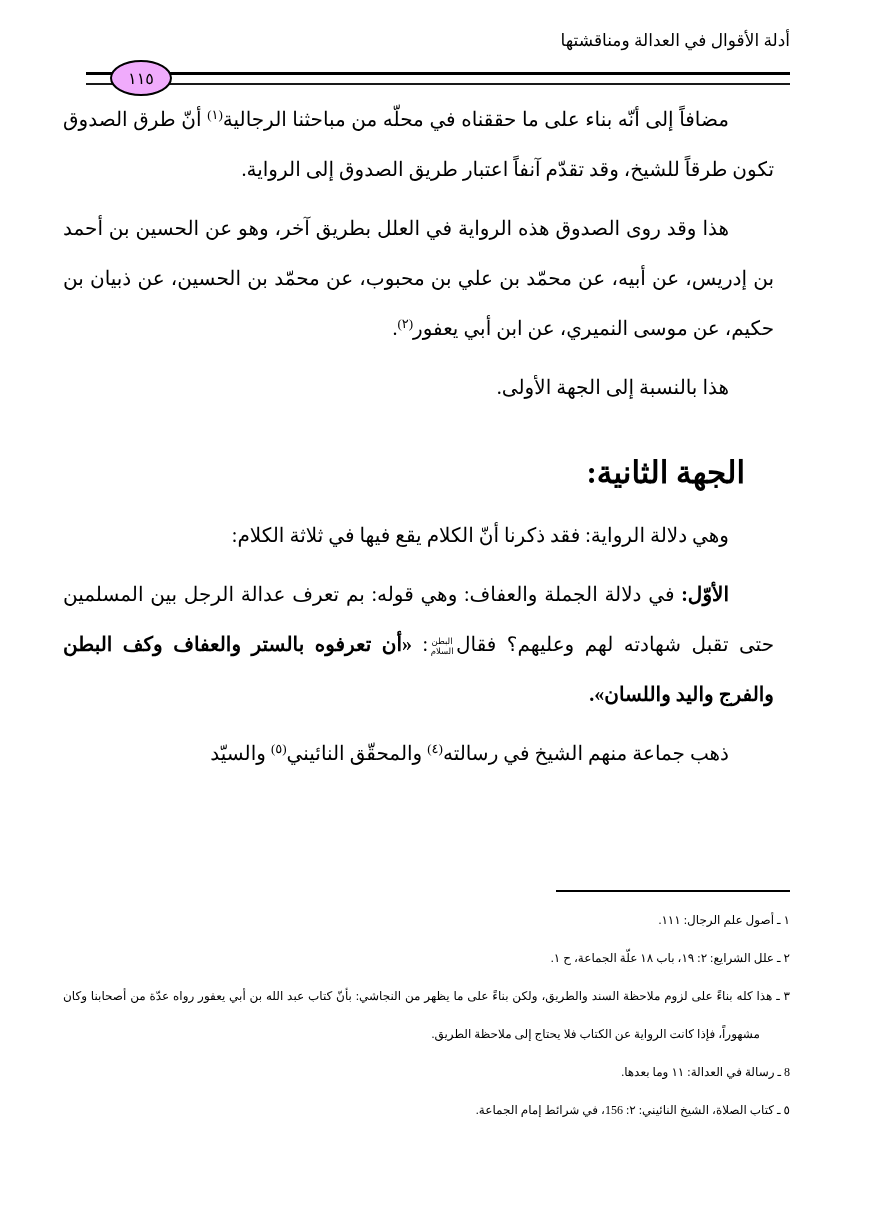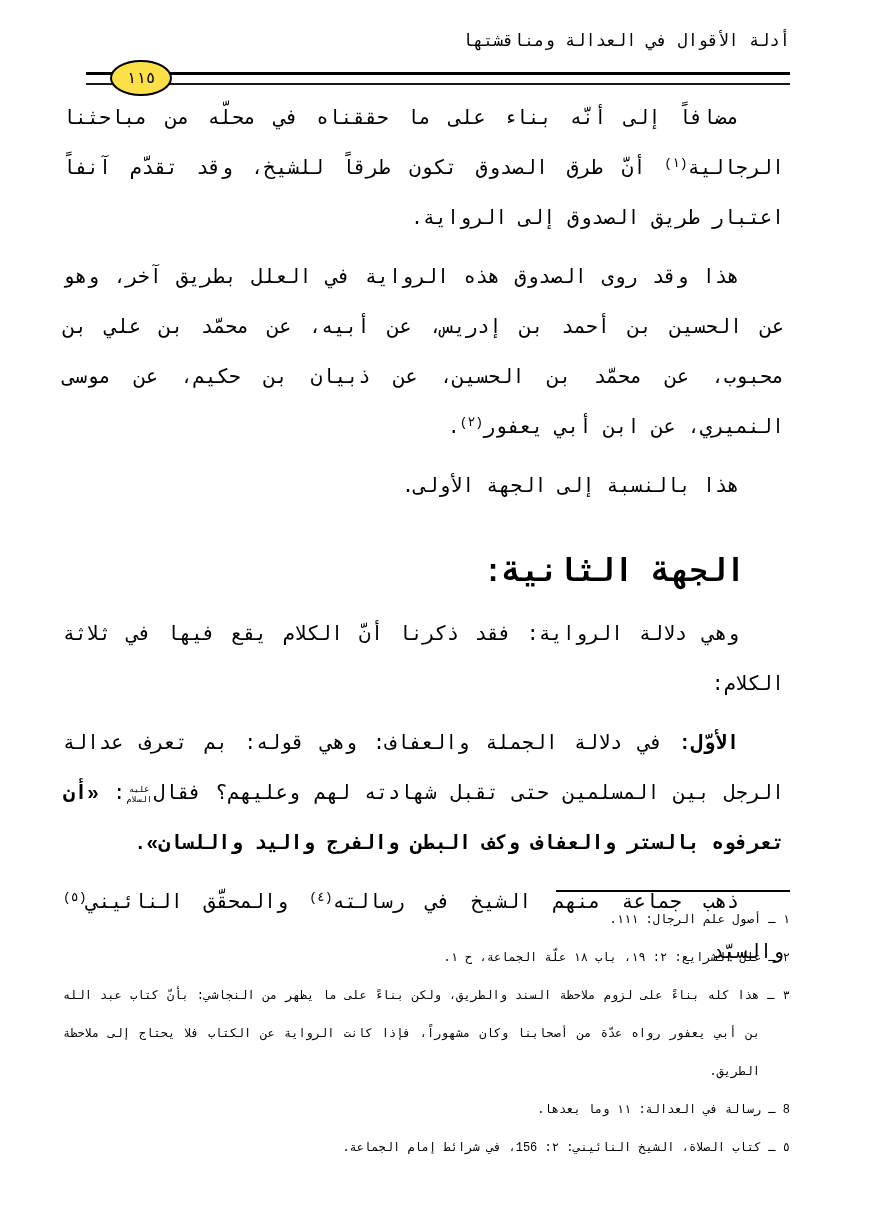--- a/index.html
+++ b/index.html
@@ -2,46 +2,46 @@
 <html lang="ar" dir="rtl"><head>
 <meta charset="utf-8">
 <style>
   html, body { margin: 0; padding: 0; background: #e8e8e8; }
   .page {
     position: relative;
     width: 881px; height: 1217px;
     margin: 0 auto;
     background: #ffffff;
     color: #000;
-    font-family: Liberation Mono, monospace;
+    font-family: Liberation Serif, serif;
     direction: rtl;
     overflow: hidden;
   }
   
   .running-head {
     position: absolute; top: 30px; right: 91px;
     font-size: 17px; letter-spacing: 0;
   }
   .head-rule { position: absolute; top: 60px; left: 86px; right: 91px; height: 40px; }
   .rule-thick { position: absolute; top: 12px; left: 0; right: 0; height: 3px; background: #000; }
   .rule-thin  { position: absolute; top: 23px; left: 0; right: 0; height: 2px; background: #1a1a1a; }
   .page-oval {
     position: absolute; left: 24px; top: 0;
     width: 58px; height: 32px;
-    background: #fde047; border: 2.5px solid #000; border-radius: 50%;
+    background: #f0abfc; border: 2.5px solid #000; border-radius: 50%;
     display: flex; align-items: center; justify-content: center;
     font-size: 16px; z-index: 2;
   }
   
   .text-body {
     position: absolute; top: 94px; right: 91px; left: 63px;
     font-size: 20px; line-height: 50px;
     text-align: justify;
   }
-  .para { margin: 0 6px 9px 0; text-indent: 45px; }
+  .para { margin: 0 16px 9px 0; text-indent: 45px; }
   .fnref {
     font-size: 13px; line-height: 0;
     vertical-align: 7px;
     letter-spacing: -1px;
   }
   .section-heading {
     font-weight: bold; font-size: 31px;
     text-indent: 45px;
     margin: 44px 0 20px 0;
     line-height: 34px;
@@ -83,21 +83,21 @@
 
     <p class="para"><span>هذا وقد روى الصدوق هذه الرواية في العلل بطريق آخر، وهو عن الحسين بن أحمد بن إدريس، عن أبيه، عن محمّد بن علي بن محبوب، عن محمّد بن الحسين، عن ذبيان بن حكيم، عن موسى النميري، عن ابن أبي يعفور</span><span class="fnref">(٢)</span><span>.</span></p>
 
 
     <p class="para">هذا بالنسبة إلى الجهة الأولى.</p>
 
     <h2 class="section-heading">الجهة الثانية:</h2>
 
     <p class="para">وهي دلالة الرواية: فقد ذكرنا أنّ الكلام يقع فيها في ثلاثة الكلام:</p>
 
-    <p class="para"><span class="bold">الأوّل:</span><span> في دلالة الجملة والعفاف: وهي قوله: بم تعرف عدالة الرجل بين المسلمين حتى تقبل شهادته لهم وعليهم؟ فقال</span><span class="honorific">عليه السلام</span><span>: </span><span class="bold">«أن تعرفوه بالستر والعفاف وكف البطن والفرج واليد واللسان».</span></p>
+    <p class="para"><span class="bold">الأوّل:</span><span> في دلالة الجملة والعفاف: وهي قوله: بم تعرف عدالة الرجل بين المسلمين حتى تقبل شهادته لهم وعليهم؟ فقال</span><span class="honorific">البطن السلام</span><span>: </span><span class="bold">«أن تعرفوه بالستر والعفاف وكف البطن والفرج واليد واللسان».</span></p>
 
     <p class="para"><span>ذهب جماعة منهم الشيخ في رسالته</span><span class="fnref">(٤)</span><span> والمحقّق النائيني</span><span class="fnref">(٥)</span><span> والسيّد</span></p>
 
   </div>
 
   <div class="footnote-area">
     <div class="fn-sep"></div>
     <div class="footnote">١ ـ أصول علم الرجال: ١١١.</div>
     <div class="footnote">٢ ـ علل الشرايع: ٢: ١٩، باب ١٨ علّة الجماعة، ح ١.</div>
     <div class="footnote">٣ ـ هذا كله بناءً على لزوم ملاحظة السند والطريق، ولكن بناءً على ما يظهر من النجاشي: بأنّ كتاب عبد الله بن أبي يعفور رواه عدّة من أصحابنا وكان مشهوراً، فإذا كانت الرواية عن الكتاب فلا يحتاج إلى ملاحظة الطريق.</div>

